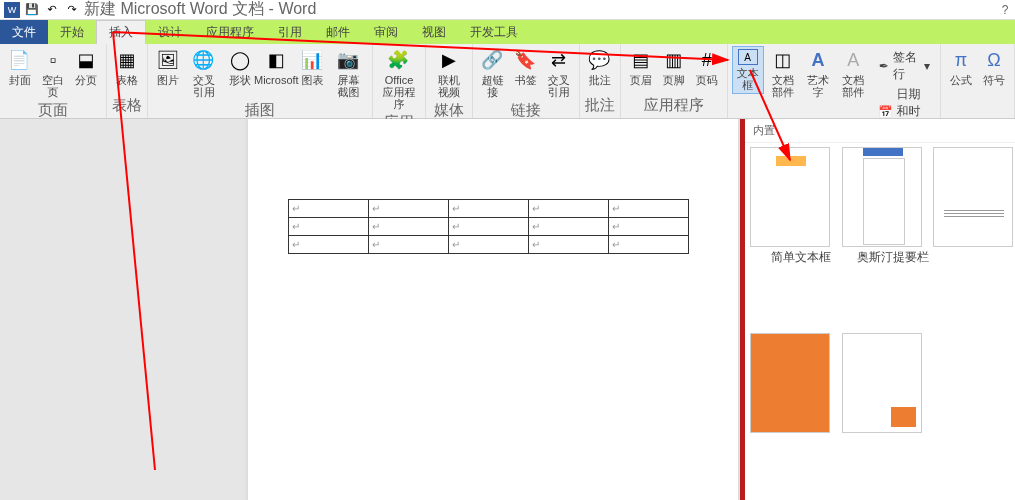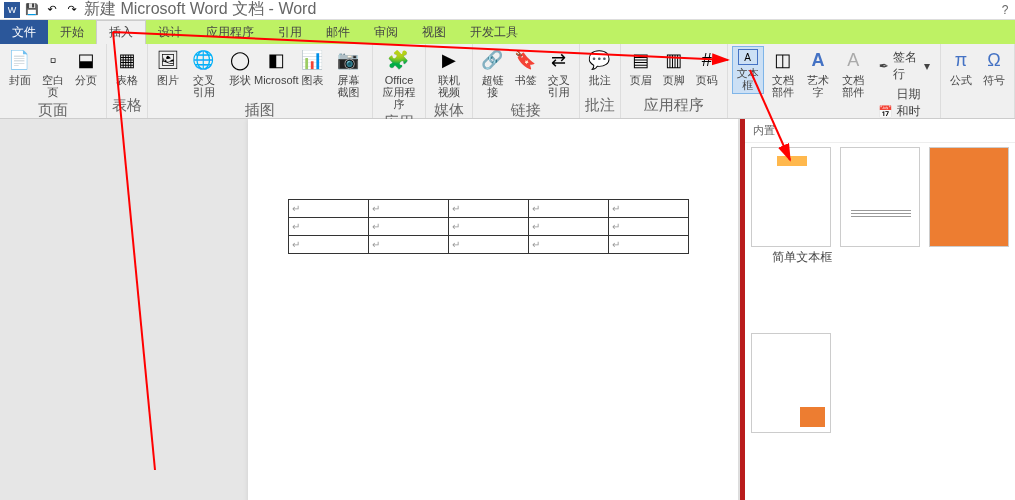--- a/index.html
+++ b/index.html
@@ -272,20 +272,24 @@
 </div>
 
 <div class="gallery">
   <div class="gallery-header">内置</div>
   <div class="gallery-grid">
     <div class="gallery-item">
         <div class="thumb t-simple"></div>
         <div class="thumb-label">简单文本框</div>
       </div>
     <div class="gallery-item">
+        <div class="thumb t-austin"></div>
+        <div class="thumb-label">奥斯汀提要栏</div>
+      </div>
+    <div class="gallery-item">
         <div class="thumb t-r2a"></div>
         <div class="thumb-label"></div>
       </div>
     <div class="gallery-item">
         <div class="thumb t-r2b"></div>
         <div class="thumb-label"></div>
       </div>
     <div class="gallery-item">
         <div class="thumb t-r2c"></div>
         <div class="thumb-label"></div>

